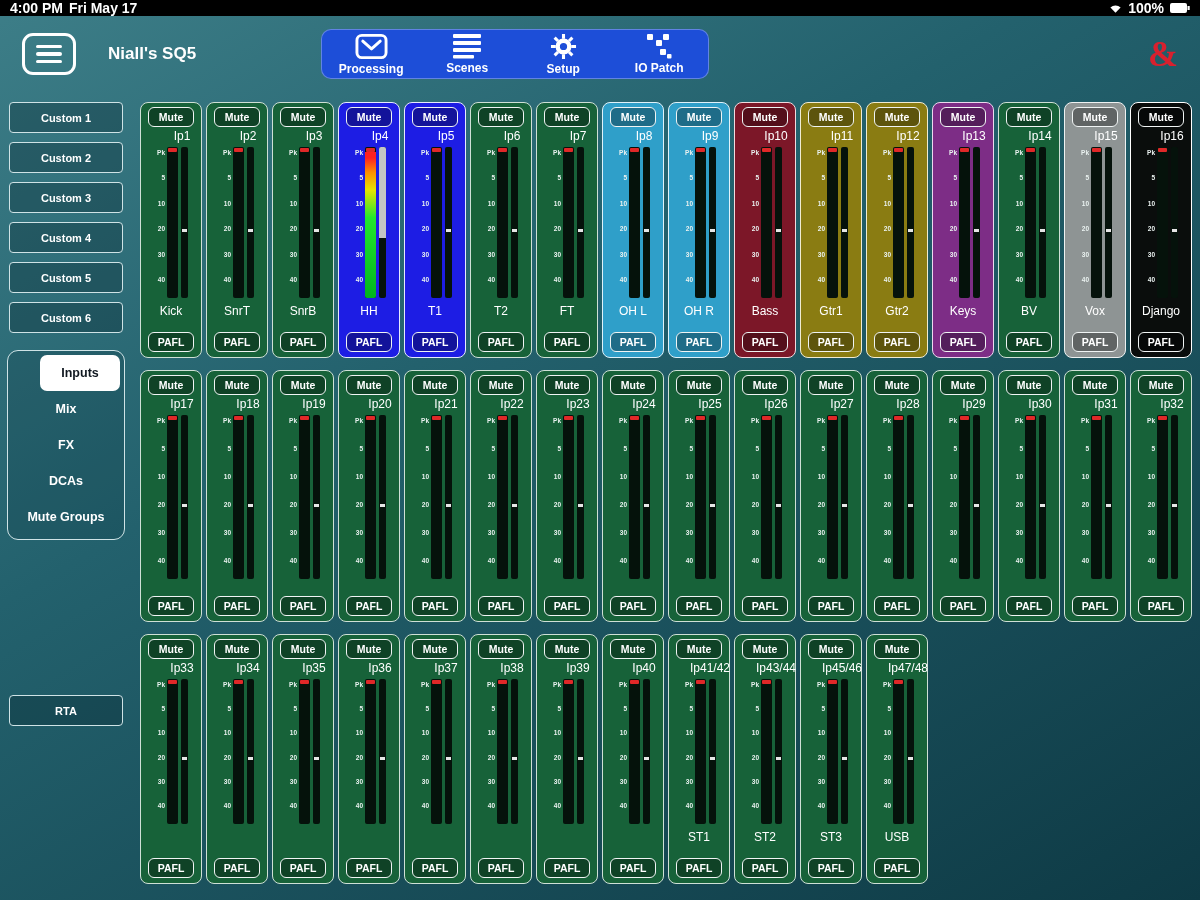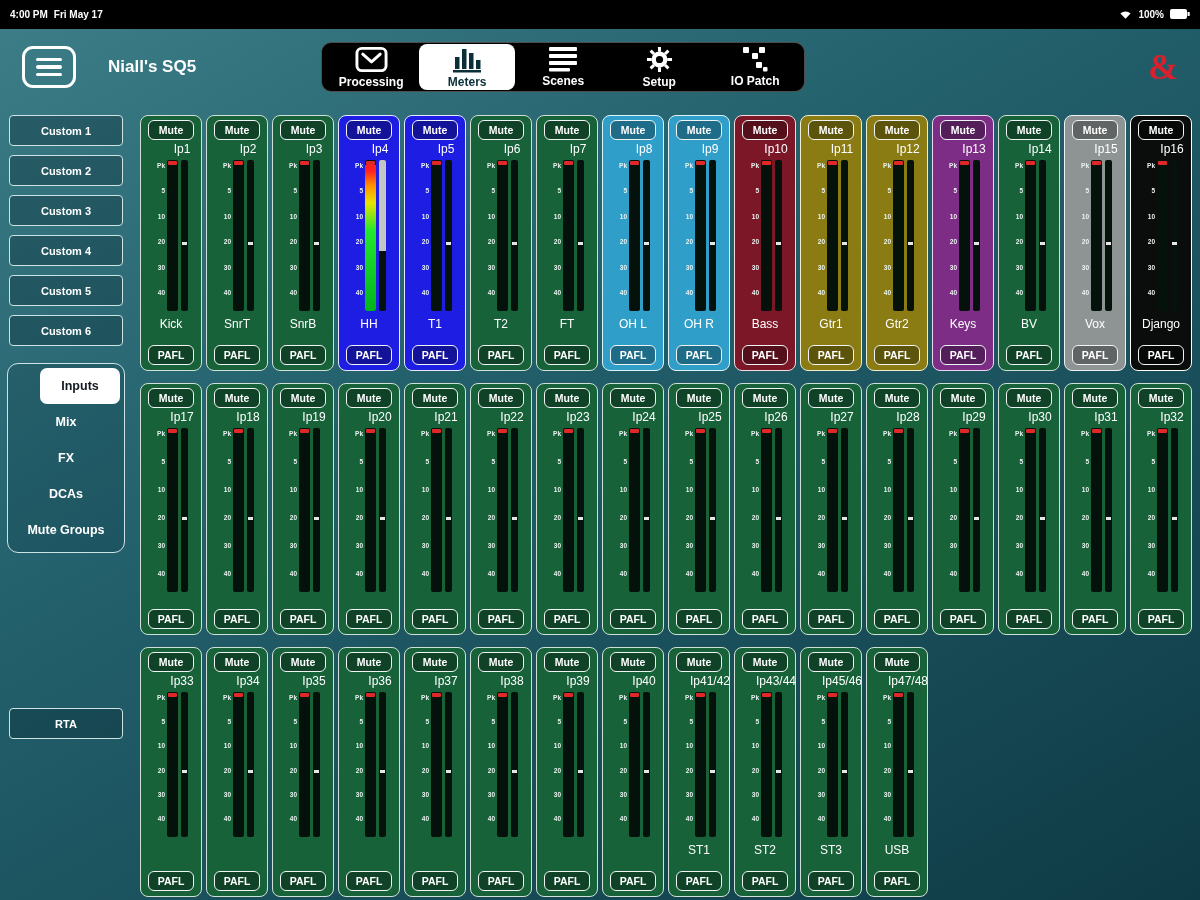--- a/index.html
+++ b/index.html
@@ -5,38 +5,38 @@
   * { box-sizing: border-box; margin: 0; padding: 0; }
   html,body { width: 1200px; height: 900px; }
   body {
     font-family: "Liberation Sans", sans-serif;
     overflow: hidden;
     background: linear-gradient(150deg, #3d7e88 0%, #23616d 38%, #0e3a45 100%);
     color: #fff;
   }
   
   .status-bar {
-    height: 29px; background: #000; color: #fff;
-    font-size: 10px; font-weight: bold;
+    height: 16px; background: #000; color: #fff;
+    font-size: 14px; font-weight: bold;
     display: flex; justify-content: space-between; align-items: center;
     padding: 0 10px;
   }
   .status-left, .status-right { display: flex; align-items: center; gap: 6px; }
   
   .header { height: 76px; display: flex; align-items: center; padding: 0 22px; }
   .hamburger {
     width: 54px; height: 42px; border: 3px solid #fff; border-radius: 11px;
     background: transparent; display: flex; flex-direction: column;
     align-items: center; justify-content: center; gap: 4px; cursor: pointer;
   }
   .hamburger span { width: 26px; height: 3.5px; background: #fff; border-radius: 2px; }
   .app-title { font-size: 17px; font-weight: bold; margin-left: 32px; white-space: nowrap; }
   .tab-bar {
     margin-left: 125px; height: 50px; display: flex;
-    background: #000000; border: 1px solid rgba(255,255,255,.3);
+    background: #1d4ed8; border: 1px solid rgba(255,255,255,.3);
     border-radius: 10px; overflow: hidden; padding: 1px;
   }
   .tab {
     width: 96px; display: flex; flex-direction: column; align-items: center;
     justify-content: center; color: #fff; cursor: pointer; border-radius: 8px;
   }
   .tab-label { font-size: 12px; font-weight: bold; margin-top: 2px; }
   .tab.selected { background: #fff; color: #0a2f39; }
   .ah-logo {
     margin-left: auto; color: #d9202e; font-size: 36px; font-weight: bold;
@@ -133,30 +133,20 @@
   </div>
   <div class="app-title">Niall's SQ5</div>
   <div class="tab-bar" id="tab-bar">
       <div class="tab">
         <svg width="33" height="27" viewBox="0 0 34 27" fill="none" stroke="currentColor">
           <rect x="2" y="2" width="30" height="23" rx="5" stroke-width="3"></rect>
           <path d="M8 8 L17 16 L26 8" stroke-width="3" stroke-linecap="round" stroke-linejoin="round"></path>
         </svg>
         <span class="tab-label">Processing</span>
       </div>
-      <div class="tab selected">
-        <svg width="30" height="27" viewBox="0 0 30 27" fill="currentColor">
-          <rect x="3" y="11" width="4.5" height="12"></rect>
-          <rect x="10" y="3" width="4.5" height="20"></rect>
-          <rect x="17" y="7" width="4.5" height="16"></rect>
-          <rect x="24" y="14" width="4.5" height="9"></rect>
-          <rect x="1" y="24" width="28" height="2.5"></rect>
-        </svg>
-        <span class="tab-label">Meters</span>
-      </div>
       <div class="tab">
         <svg width="28" height="25" viewBox="0 0 28 25" fill="currentColor">
           <rect x="0" y="0" width="28" height="4" rx="1"></rect>
           <rect x="0" y="7" width="28" height="4" rx="1"></rect>
           <rect x="0" y="14" width="28" height="4" rx="1"></rect>
           <rect x="0" y="21" width="21" height="3.5" rx="1"></rect>
         </svg>
         <span class="tab-label">Scenes</span>
       </div>
       <div class="tab">

